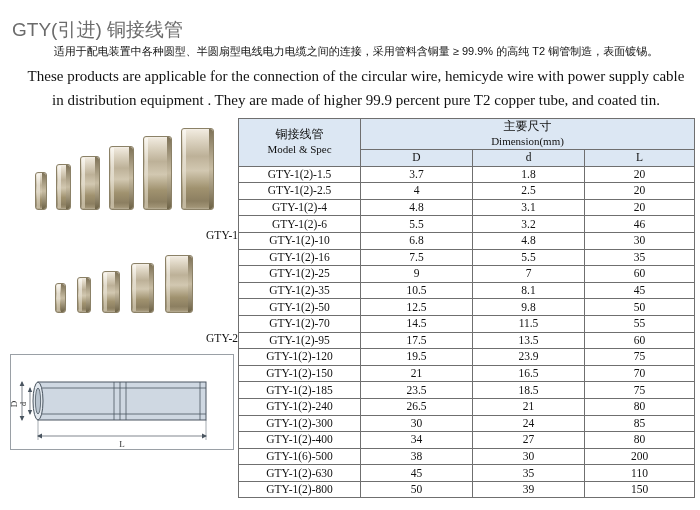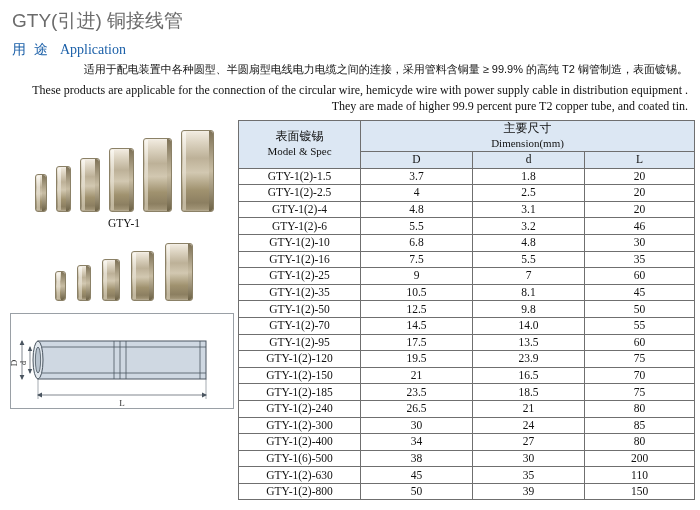--- a/index.html
+++ b/index.html
@@ -13,21 +13,21 @@
     font-family: "Liberation Serif", serif;
     color: #111;
     overflow: hidden;
     position: relative;
   }
   .page {
     position: relative;
     width: 700px;
     height: 474px;
     box-sizing: border-box;
-    padding: 7px 10px 0 10px;
+    padding: 16px 10px 0 10px;
   }
   
   .title-cn {
     font-family: "Liberation Sans", sans-serif;
     font-size: 19px;
     color: #6b6b6b;
     letter-spacing: 0px;
     line-height: 24px;
     margin: 2px 0 0 2px;
   }
@@ -52,31 +52,31 @@
     font-family: "Liberation Serif", serif;
     font-size: 14px;
     color: #1a5fa8;
     margin-left: 6px;
   }
   .para {
     font-size: 11.5px;
     line-height: 15px;
     color: #111;
     margin: 2px 2px 0 14px;
-    text-align: right;
+    text-align: center;
   }
   .para.cn {
     font-family: "Liberation Sans", sans-serif;
     font-size: 11px;
   }
   .para.en {
     font-family: "Liberation Serif", serif;
-    font-size: 12px;
+    font-size: 15px;
     margin-top: 5px;
-    line-height: 16px;
+    line-height: 24px;
   }
   
   .content {
     position: relative;
     margin-top: 6px;
     display: flex;
     align-items: flex-start;
   }
   .left-col {
     width: 228px;
@@ -123,25 +123,25 @@
   }
   .tube::before {
     content: "";
     position: absolute;
     top: 1px; bottom: 1px; left: 1px;
     width: 3px;
     background: linear-gradient(to bottom, #fdfbf6, #cfc5ad);
     opacity: .75;
   }
   .cap-label {
-    text-align: center;
+    text-align: right;
     font-family: "Liberation Serif", serif;
     font-size: 11.5px;
     color: #111;
-    margin-top: 3px;
+    margin-top: 17px;
   }
   
   .drawing {
     margin-top: 10px;
     position: relative;
     width: 224px;
     height: 96px;
   }
   .drawing svg { display: block; }
   
@@ -176,24 +176,20 @@
   .col-l { width: 110px; }
   .model-cell { font-size: 11.5px; }
 </style>
 </head>
 <body>
 
 <div class="page">
 
   <div class="title-cn">GTY(引进) 铜接线管</div>
 
-  <div class="section-head">
-    <span class="cn">用  途</span>
-    <span class="en">Application</span>
-  </div>
 
   <div class="para cn">适用于配电装置中各种圆型、半圆扇型电线电力电缆之间的连接，采用管料含铜量 ≥ 99.9% 的高纯 T2 铜管制造，表面镀锡。</div>
   <div class="para en">These products are applicable for the connection of the circular wire, hemicyde wire with power supply cable in distribution equipment . They are made of higher 99.9 percent pure T2 copper tube, and coated tin.</div>
 
   <div class="content">
 
     <div class="left-col">
 
       <div class="photo-group">
         <div class="tube" style="width:10px;height:36px;"></div>
@@ -205,20 +201,21 @@
       </div>
       <div class="cap-label">GTY-1</div>
 
       <div class="photo-group second">
         <div class="tube" style="width:9px;height:28px;"></div>
         <div class="tube" style="width:12px;height:34px;"></div>
         <div class="tube" style="width:16px;height:40px;"></div>
         <div class="tube" style="width:21px;height:48px;"></div>
         <div class="tube" style="width:26px;height:56px;"></div>
       </div>
+      <div class="cap-label">GTY-2</div>
 
       <div class="drawing">
         <svg width="224" height="96" viewBox="0 0 224 96" xmlns="http://www.w3.org/2000/svg">
 
           <rect x="0.5" y="0.5" width="223" height="95" fill="none" stroke="#9aa0a6" stroke-width="1"></rect>
 
           <rect x="28" y="28" width="168" height="38" fill="#cfd8e2" stroke="#4a5560" stroke-width="1"></rect>
 
           <line x1="28" y1="34" x2="196" y2="34" stroke="#4a5560" stroke-width="0.8"></line>
           <line x1="28" y1="60" x2="196" y2="60" stroke="#4a5560" stroke-width="0.8"></line>
@@ -257,21 +254,21 @@
       <table class="spec">
         <colgroup>
           <col class="col-model">
             <col class="col-d">
             <col class="col-dd">
             <col class="col-l">
         </colgroup>
         <thead>
           <tr>
             <th rowspan="2">
-              <div class="hdr-main">表面镀锡</div>
+              <div class="hdr-main">铜接线管</div>
               <div class="hdr-sub">Model &amp; Spec</div>
             </th>
             <th colspan="3">
               <div class="hdr-main">主要尺寸</div>
               <div class="hdr-sub">Dimension(mm)</div>
             </th>
           </tr>
           <tr>
             <th>D</th>
             <th>d</th>
@@ -329,21 +326,21 @@
             </tr>
             <tr>
               <td class="model-cell">GTY-1(2)-50</td>
               <td>12.5</td>
               <td>9.8</td>
               <td>50</td>
             </tr>
             <tr>
               <td class="model-cell">GTY-1(2)-70</td>
               <td>14.5</td>
-              <td>14.0</td>
+              <td>11.5</td>
               <td>55</td>
             </tr>
             <tr>
               <td class="model-cell">GTY-1(2)-95</td>
               <td>17.5</td>
               <td>13.5</td>
               <td>60</td>
             </tr>
             <tr>
               <td class="model-cell">GTY-1(2)-120</td>

